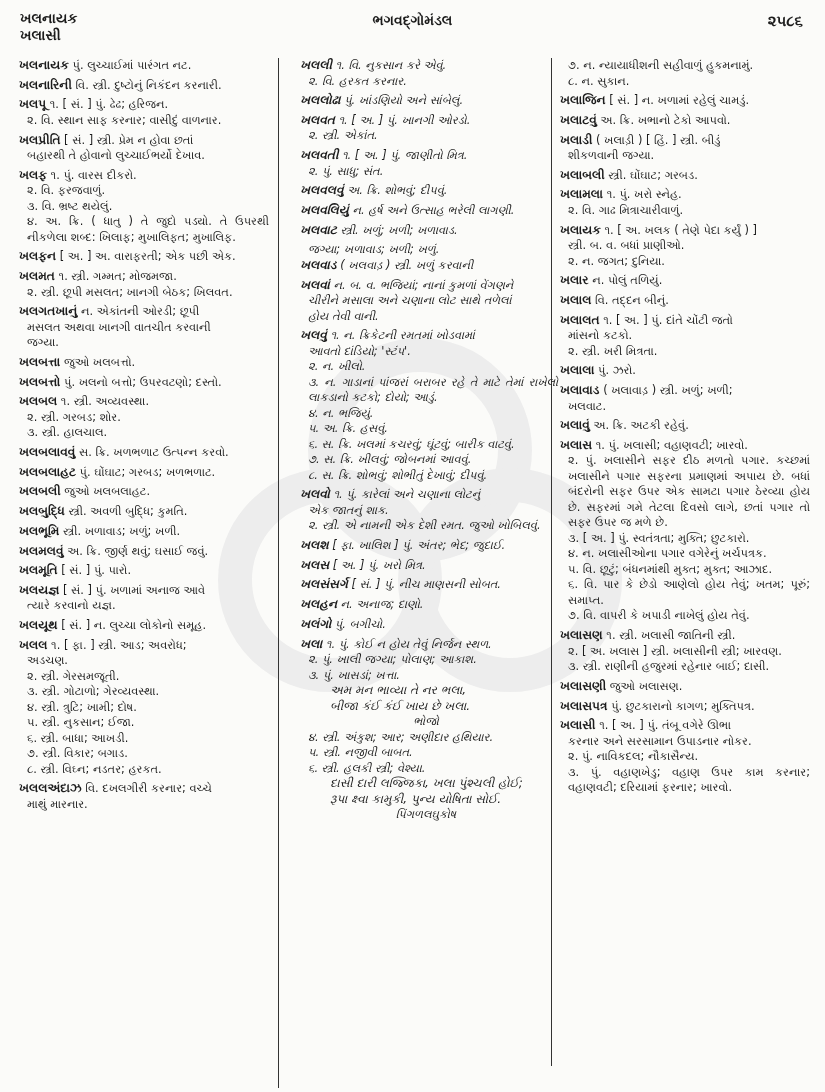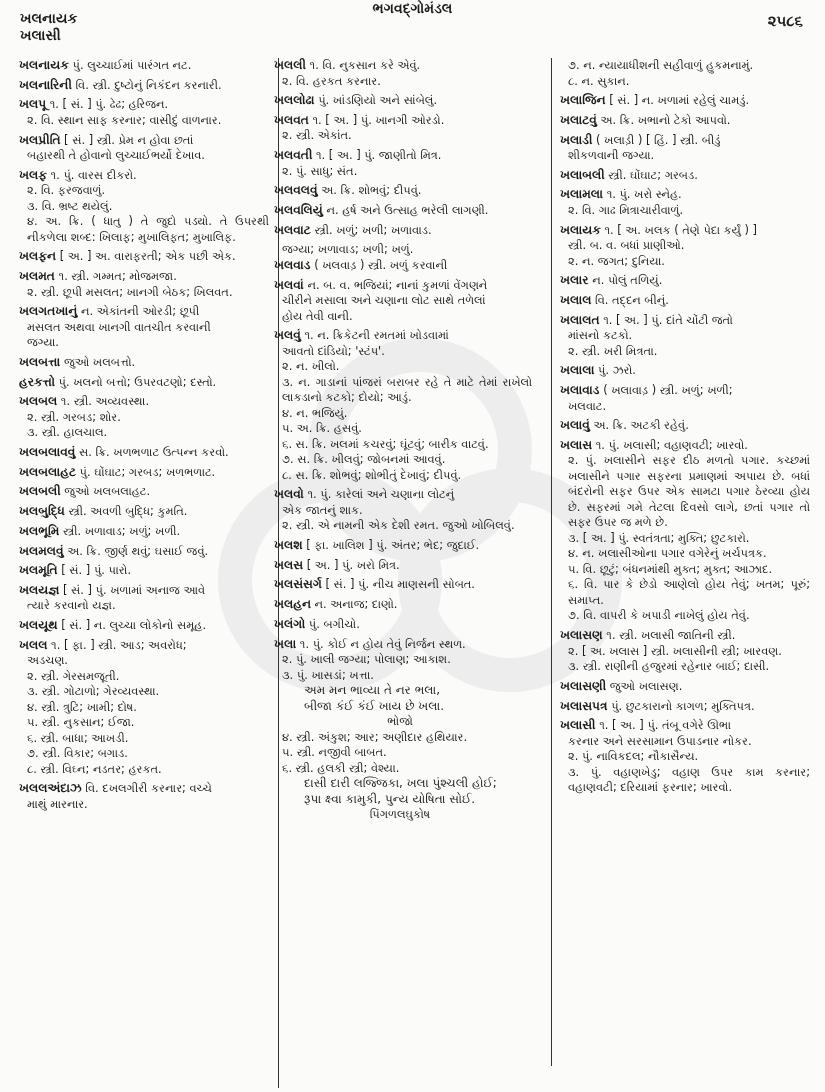--- a/index.html
+++ b/index.html
@@ -8,27 +8,27 @@
     background:#fbfbf9; color:#1c1c1c;
     font-family:"DejaVu Sans", sans-serif;
     position:relative;
   }
   .watermark {
     position:absolute; left:210px; top:330px; width:420px; height:420px;
     pointer-events:none; opacity:0.9;
   }
   .header { position:absolute; left:0; top:0; width:825px; height:50px; }
   .hdr-left { position:absolute; left:20px; top:10px; font-size:14px; font-weight:bold; line-height:17px; }
-  .hdr-center { position:absolute; left:0; width:825px; top:0; text-align:center; font-size:14px; font-weight:bold; }
+  .hdr-center { position:absolute; left:0; width:825px; top:12px; text-align:center; font-size:14px; font-weight:bold; }
   .hdr-right { position:absolute; right:22px; top:12px; font-size:15px; font-weight:bold;margin-left:8px; }
   .col {
     position:absolute; top:58px; font-size:11.4px; line-height:15.5px;
   }
   .col1 { left:19px; width:250px; }
-  .col2 { left:274px; width:258px; }
+  .col2 { left:300px; width:258px;font-style:italic; }
   .col3 { left:560px; width:250px; }
   .rule { position:absolute; top:58px; width:1px; background:#333; }
   .rule1 { left:278px; height:1030px; }
   .rule2 { left:551px; height:1008px; }
   .entry { margin-bottom:4.2px; text-align:justify; }
   .hw { font-weight:bold; font-size:12.2px; }
   .sub { padding-left:8px; }
   .cont { padding-left:8px; }
   .verse { padding-left:30px; font-size:12px; }
   .verse-src { text-align:center; padding-right:6px; }
@@ -87,21 +87,21 @@
     </div>
     <div class="entry">
       <div class="line"><span class="hw">ખલગતખાનું</span> <span>ન. એકાંતની ઓરડી; છૂપી</span></div>
       <div class="line cont">મસલત અથવા ખાનગી વાતચીત કરવાની</div>
       <div class="line cont">જગ્યા.</div>
     </div>
     <div class="entry">
       <div class="line"><span class="hw">ખલબત્તા</span> <span>જુઓ ખલબત્તો.</span></div>
     </div>
     <div class="entry">
-      <div class="line"><span class="hw">હરકત્તો</span> <span>પું. ખલનો બત્તો; ઉપરવટણો; દસ્તો.</span></div>
+      <div class="line"><span class="hw">ખલબત્તો</span> <span>પું. ખલનો બત્તો; ઉપરવટણો; દસ્તો.</span></div>
     </div>
     <div class="entry">
       <div class="line"><span class="hw">ખલબલ</span> <span>૧. સ્ત્રી. અવ્યવસ્થા.</span></div>
       <div class="line sub">૨. સ્ત્રી. ગરબડ; શોર.</div>
       <div class="line sub">૩. સ્ત્રી. હાલચાલ.</div>
     </div>
     <div class="entry">
       <div class="line"><span class="hw">ખલબલાવવું</span> <span>સ. ક્રિ. ખળભળાટ ઉત્પન્ન કરવો.</span></div>
     </div>
     <div class="entry">

